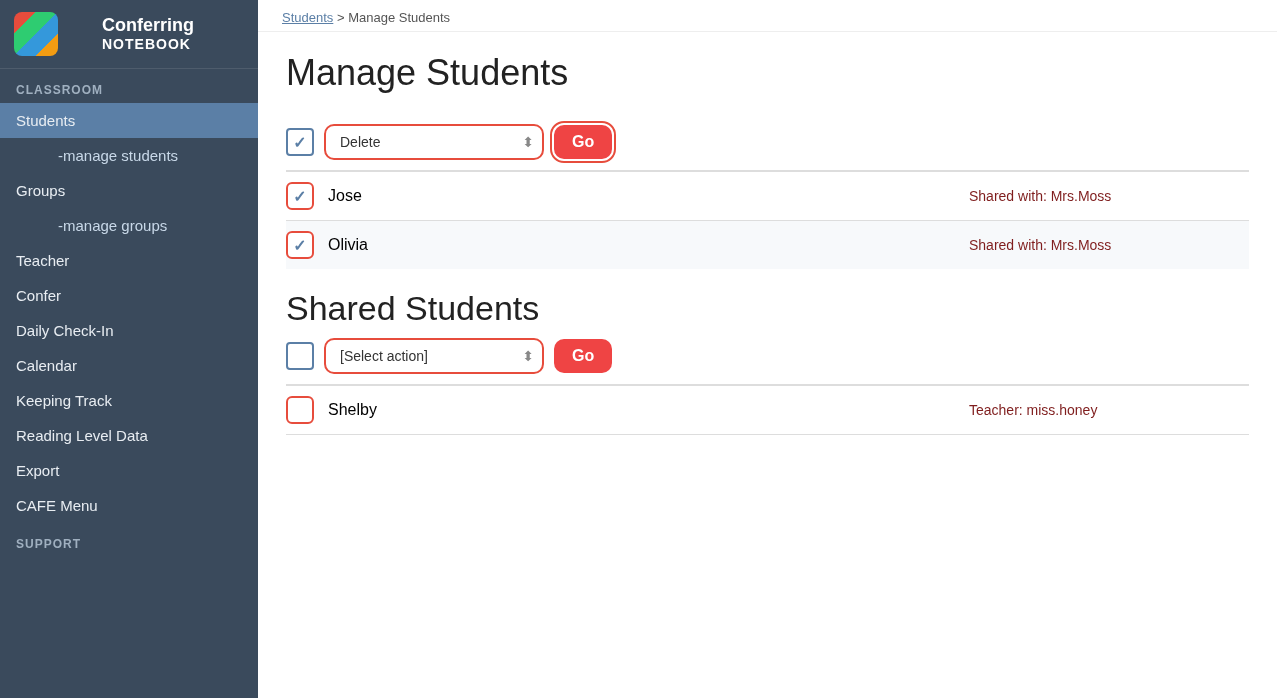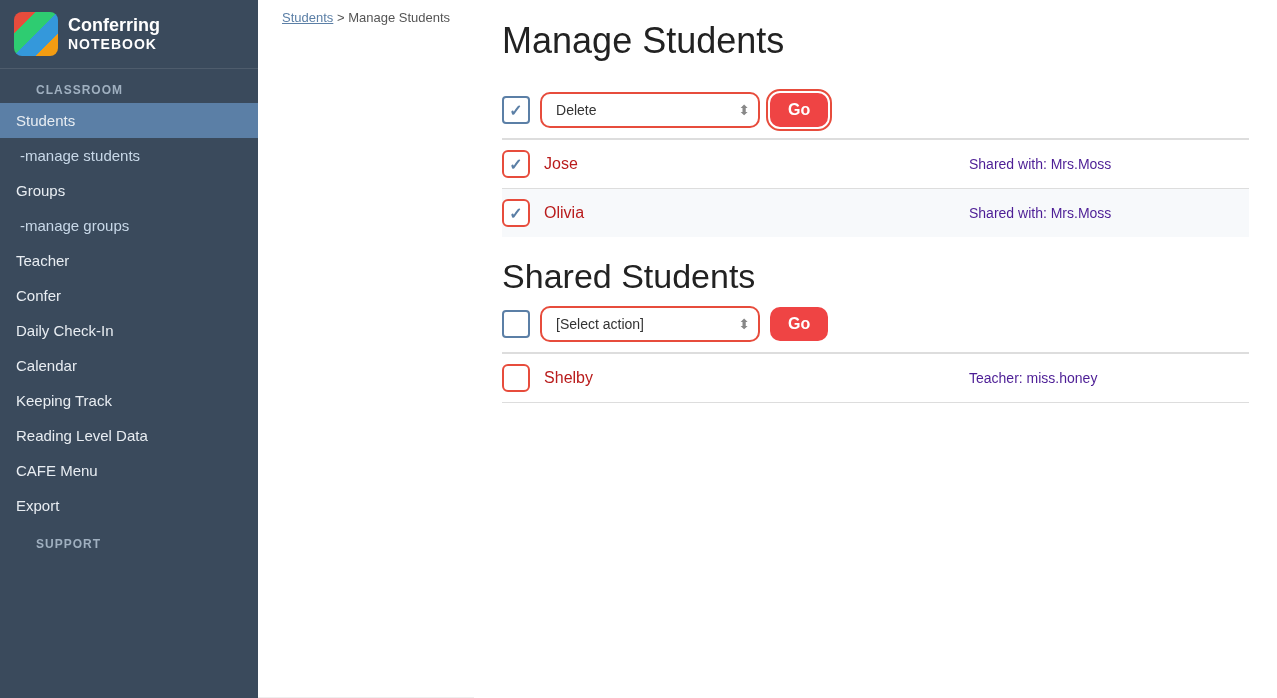--- a/index.html
+++ b/index.html
@@ -23,49 +23,48 @@
       border-bottom: 1px solid rgba(255,255,255,0.1);
     }
     #logo-icon {
       width: 44px;
       height: 44px;
       border-radius: 8px;
       background: linear-gradient(135deg, #e74c3c 0%, #e74c3c 25%, #2ecc71 25%, #2ecc71 50%, #3498db 50%, #3498db 75%, #f39c12 75%);
       margin-right: 10px;
       flex-shrink: 0;
     }
-    #logo-text { line-height: 1.2; }
+    #logo-text { line-height: 1.2; margin-left: 34px; }
     #logo-title { font-size: 18px; font-weight: bold; }
     #logo-subtitle { font-size: 14px; font-weight: bold; letter-spacing: 1px; }
 
     .sidebar-section-label {
       font-size: 12px;
       font-weight: bold;
       color: #a0b0c0;
       padding: 14px 16px 6px 16px;
       letter-spacing: 1px;
-      margin-left: 20px;
     }
     .sidebar-item {
       display: flex;
       align-items: center;
       padding: 9px 16px;
       cursor: pointer;
       font-size: 15px;
       color: #e8edf2;
       text-decoration: none;
     }
     .sidebar-item.active { background: #5b7fa6; }
-    .sidebar-item.sub { padding-left: 20px; color: #c8d8e8; }
+    .sidebar-item.sub { padding-left: 20px; color: #c8d8e8; margin-left: 38px; }
 
     
     #main {
       flex: 1;
       display: flex;
-      flex-direction: row;
+      flex-direction: column;
       height: 100%;
       overflow-y: auto;
       background: #fff;
     }
 
     
     #breadcrumb {
       padding: 10px 24px 6px 24px;
       font-size: 13px;
       color: #555;
@@ -173,26 +172,26 @@
       justify-content: center;
       cursor: pointer;
       background: #fff;
       flex-shrink: 0;
       margin-right: 14px;
     }
     .row-checkbox .checkmark { color: #5b7fa6; font-size: 16px; font-weight: bold; }
 
     .student-name {
       font-size: 16px;
-      color: #b91c1c;
+      color: #000000;
       flex: 1;
     }
     .student-shared {
       font-size: 14px;
-      color: #4c1d95;
+      color: #7f1d1d;
       min-width: 280px;
       text-align: left;
     }
 
     
     .section-title {
       font-size: 34px;
       font-weight: 400;
       color: #222;
       margin: 20px 0 0 0;
@@ -240,24 +239,24 @@
   <div class="sidebar-item">
     <span>Calendar</span>
   </div>
   <div class="sidebar-item">
     <span>Keeping Track</span>
   </div>
   <div class="sidebar-item">
     <span>Reading Level Data</span>
   </div>
   <div class="sidebar-item">
+    <span>Export</span>
+  </div>
+  <div class="sidebar-item">
     <span>CAFE Menu</span>
-  </div>
-  <div class="sidebar-item">
-    <span>Export</span>
   </div>
 
   <div class="sidebar-section-label">SUPPORT</div>
 </div>
 
 <div id="main">
 
   <div id="breadcrumb">
     <a>Students</a><span> &gt; </span><span>Manage Students</span>
   </div>

